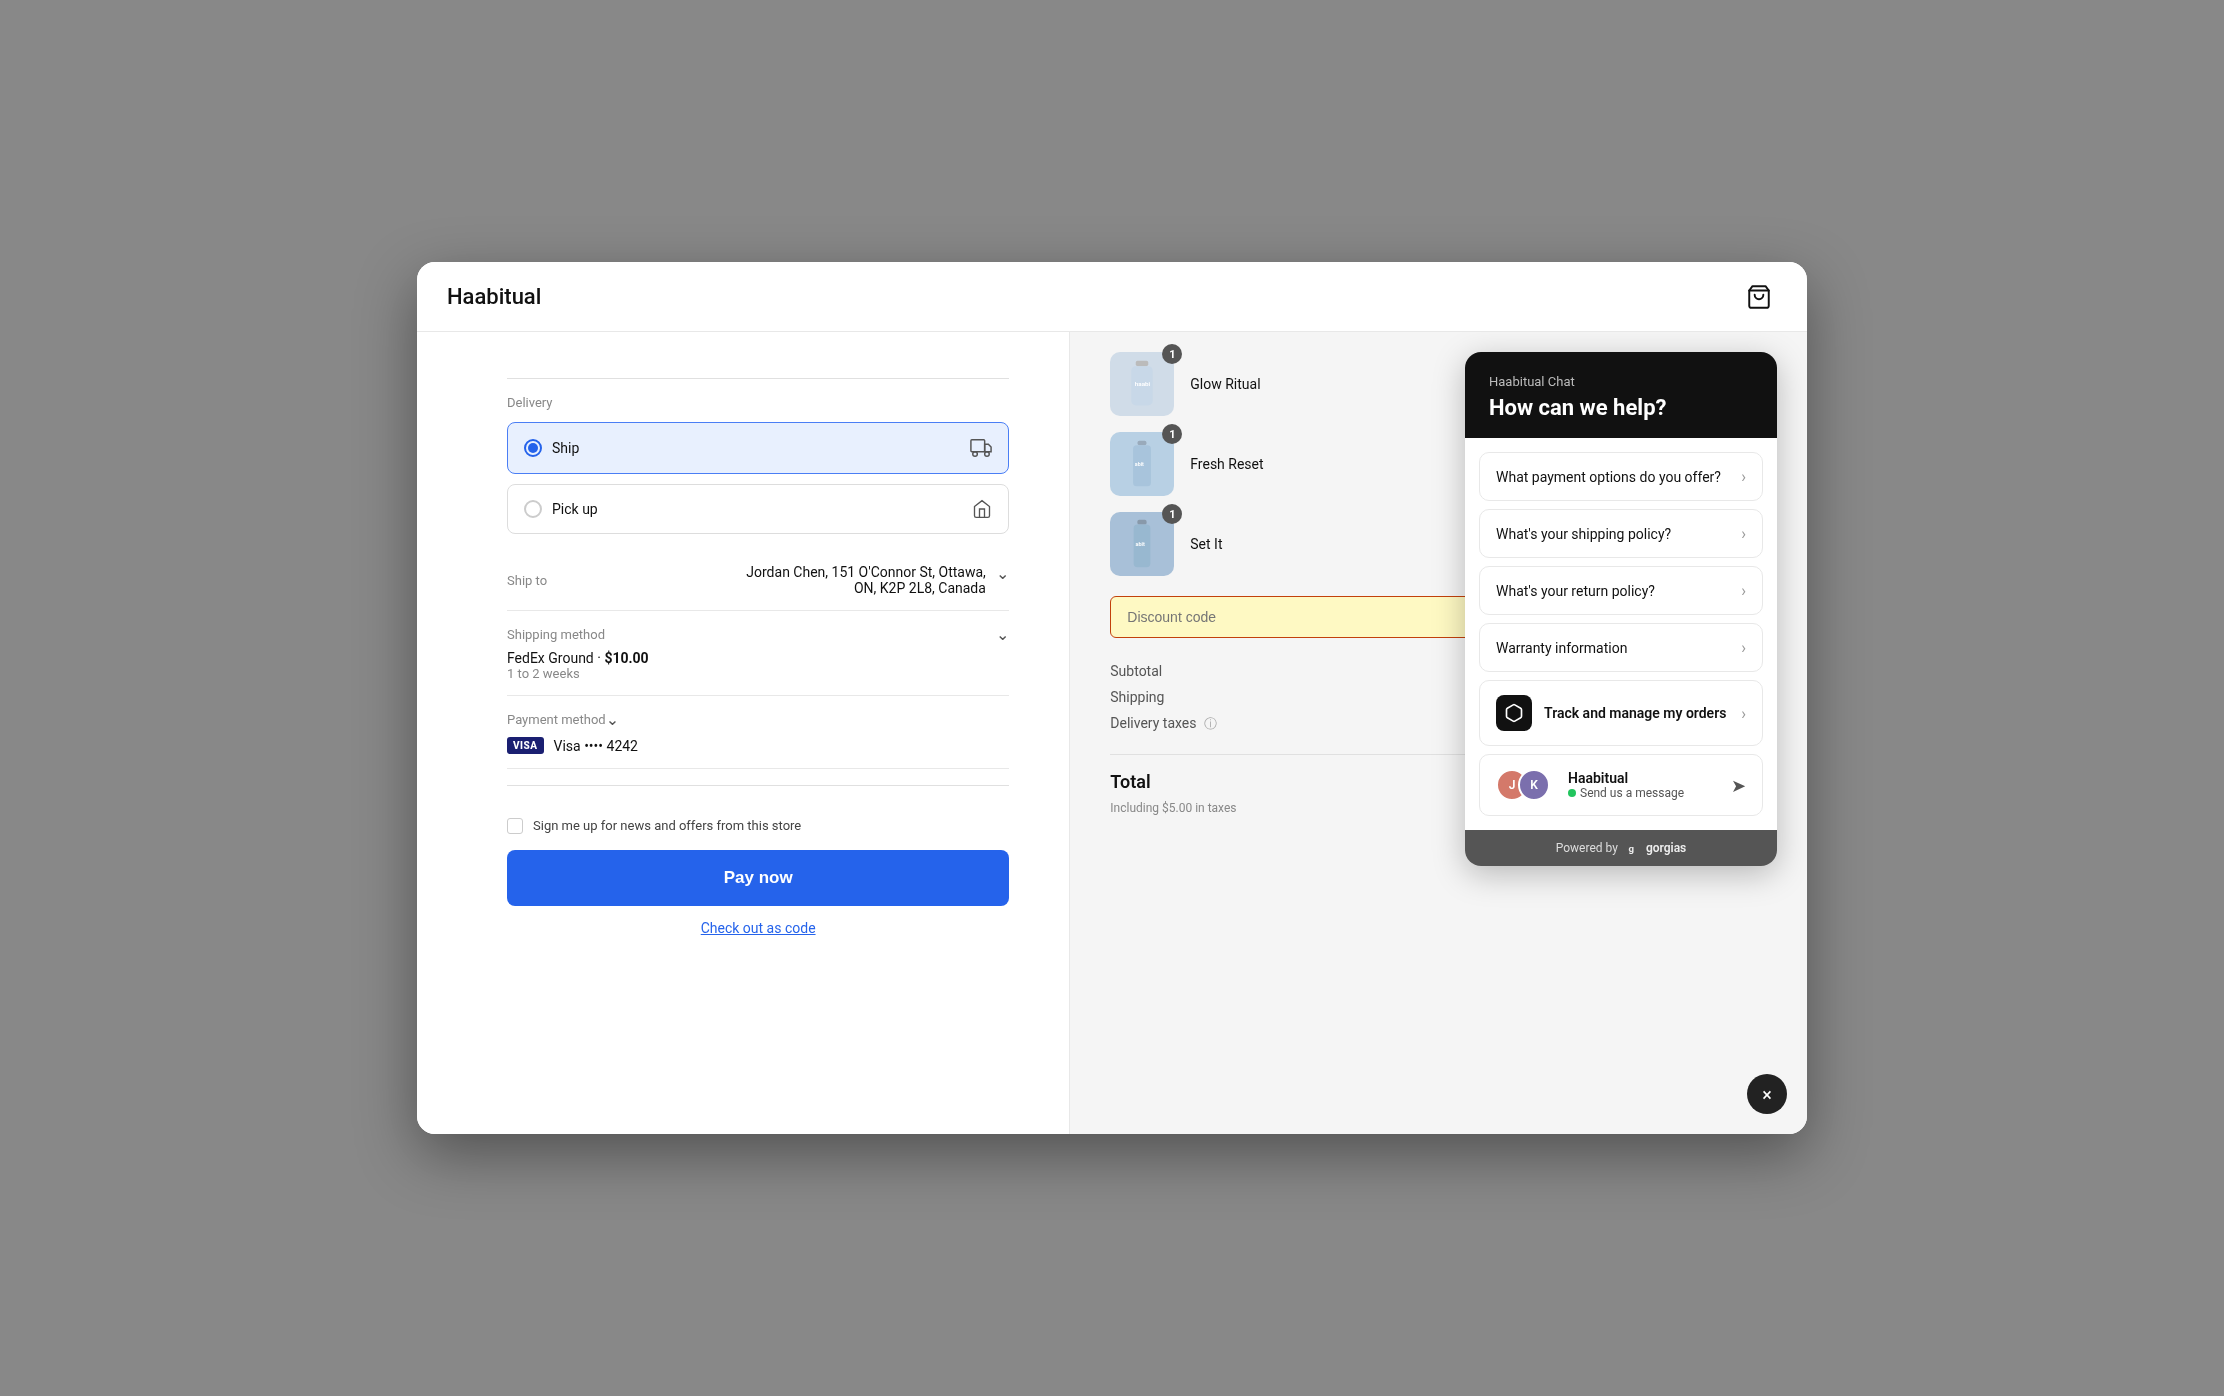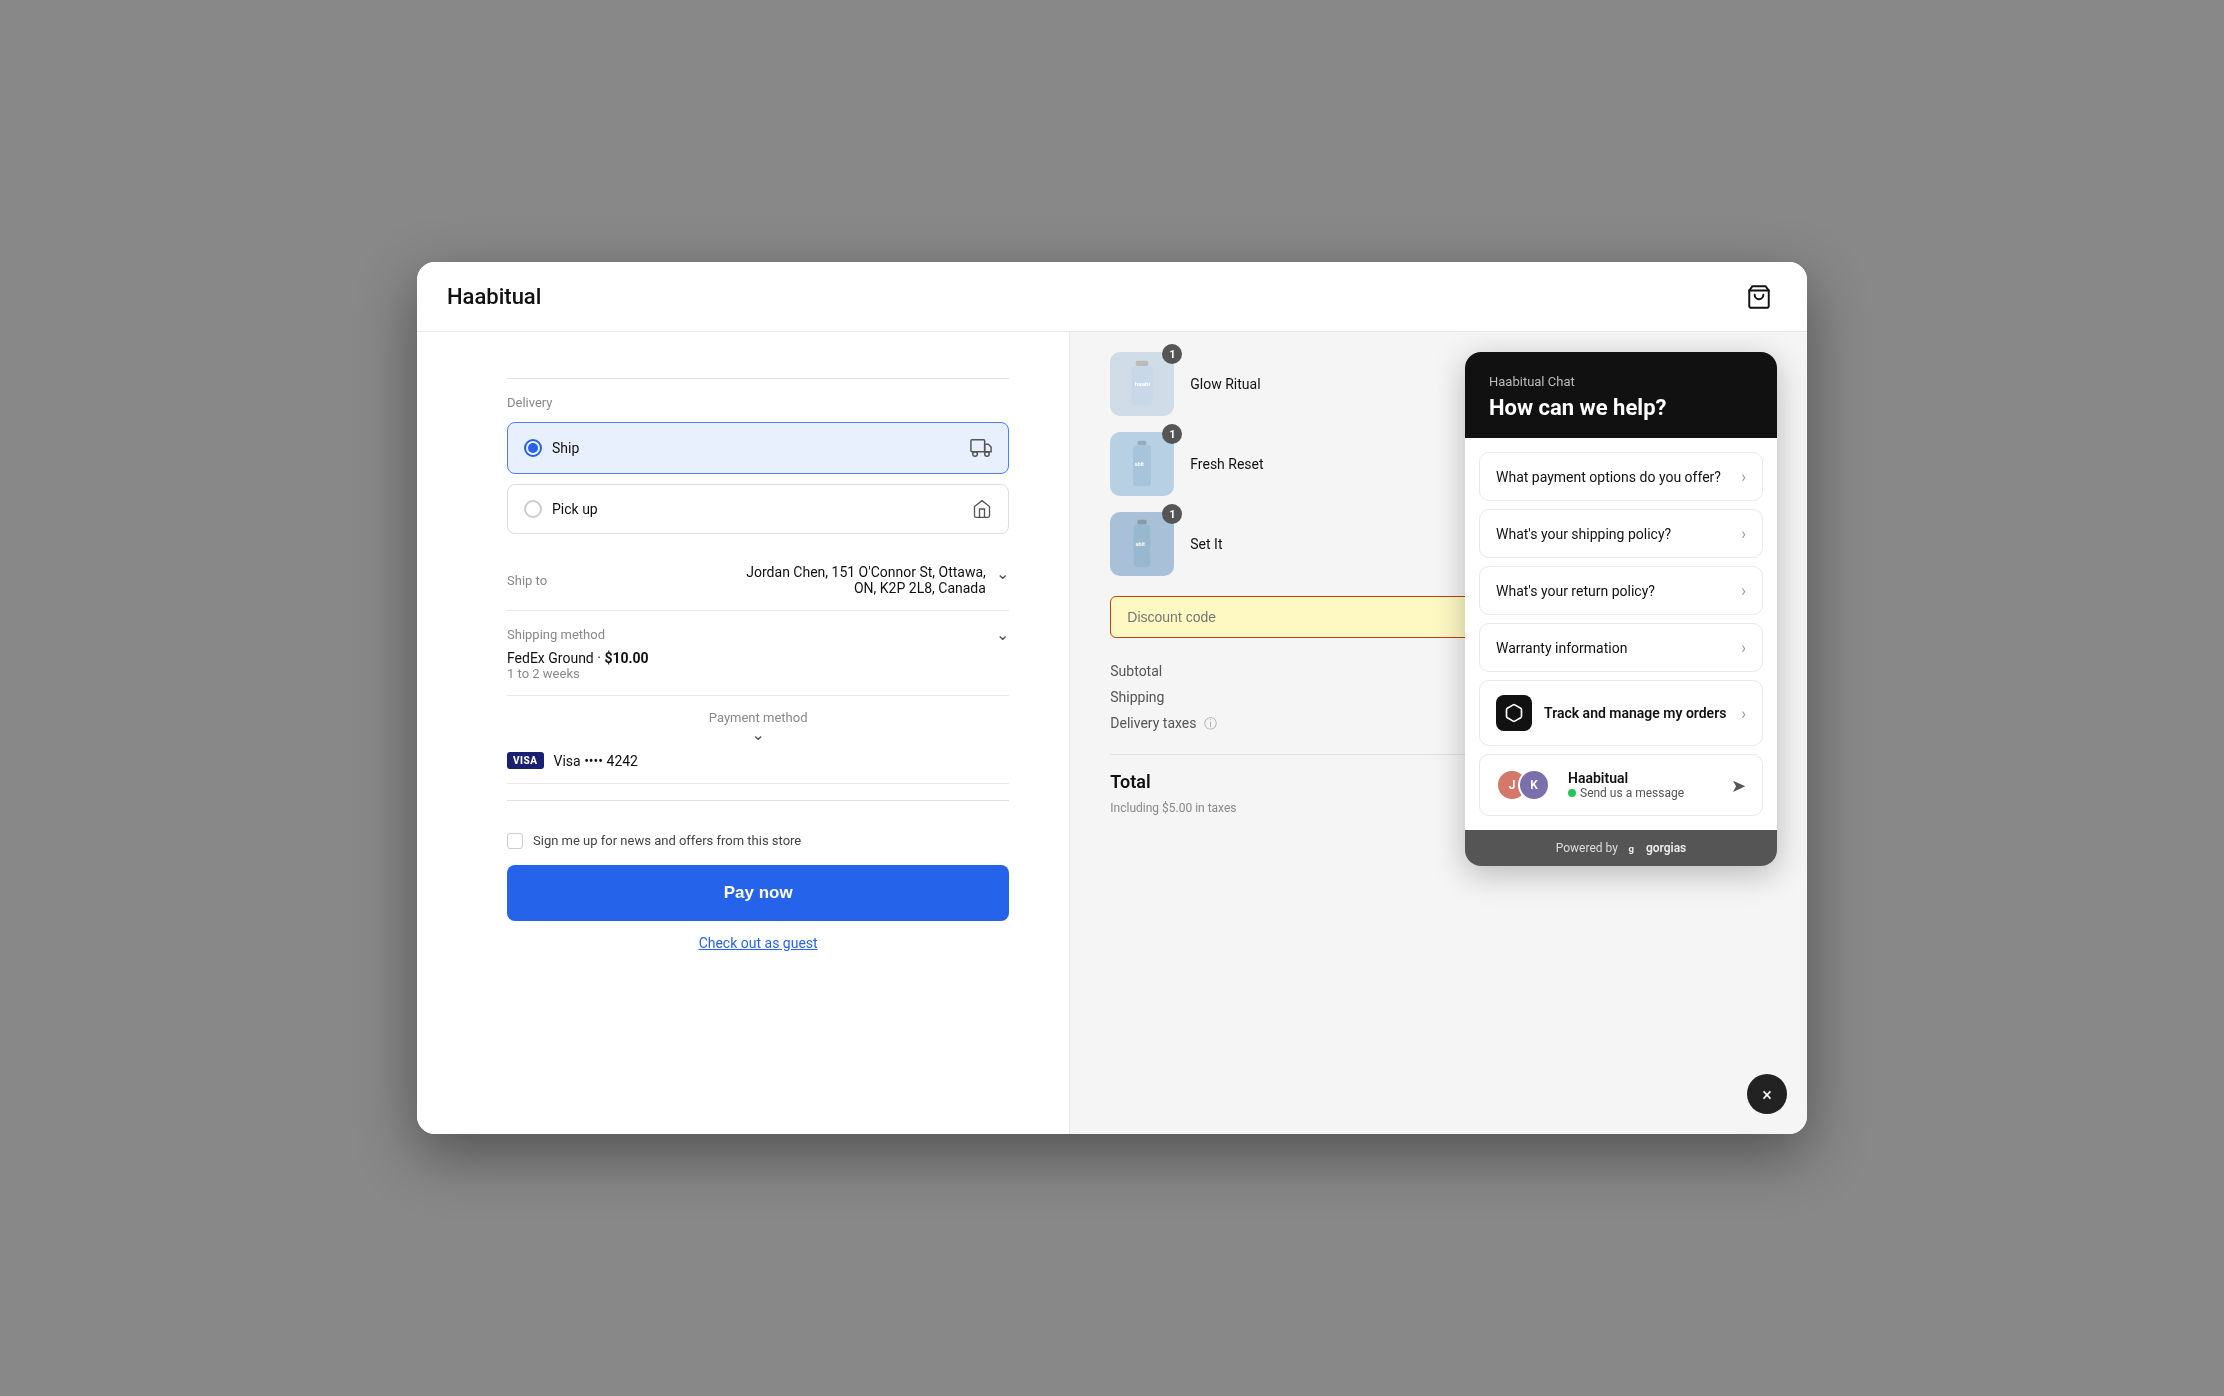--- a/index.html
+++ b/index.html
@@ -197,21 +197,20 @@
     
     .payment-row {
       padding: 14px 0;
       border-bottom: 1px solid #e8e8e8;
     }
     .payment-header {
       display: flex;
       align-items: center;
       justify-content: flex-start;
       margin-bottom: 8px;
-      flex-direction: column;
     }
     .card-row {
       display: flex;
       align-items: center;
       gap: 10px;
     }
     .visa-badge {
       background: #1a1f71;
       color: #fff;
       font-size: 10px;
@@ -637,21 +636,21 @@
       
       <div class="checkbox-row">
         <div class="checkbox"></div>
         <span class="checkbox-label">Sign me up for news and offers from this store</span>
       </div>
 
       
       <button class="pay-now-btn">Pay now</button>
 
       
-      <a class="guest-link">Check out as guest</a>
+      <a class="guest-link">Check out as code</a>
     </div>
 
     <div class="right-panel">
 
       <div class="order-items">
 
         <div class="order-item">
           <div class="item-img-wrap">
             <div class="item-img" style="background:#d0dce8;">
               <svg width="40" height="50" viewBox="0 0 40 56">

